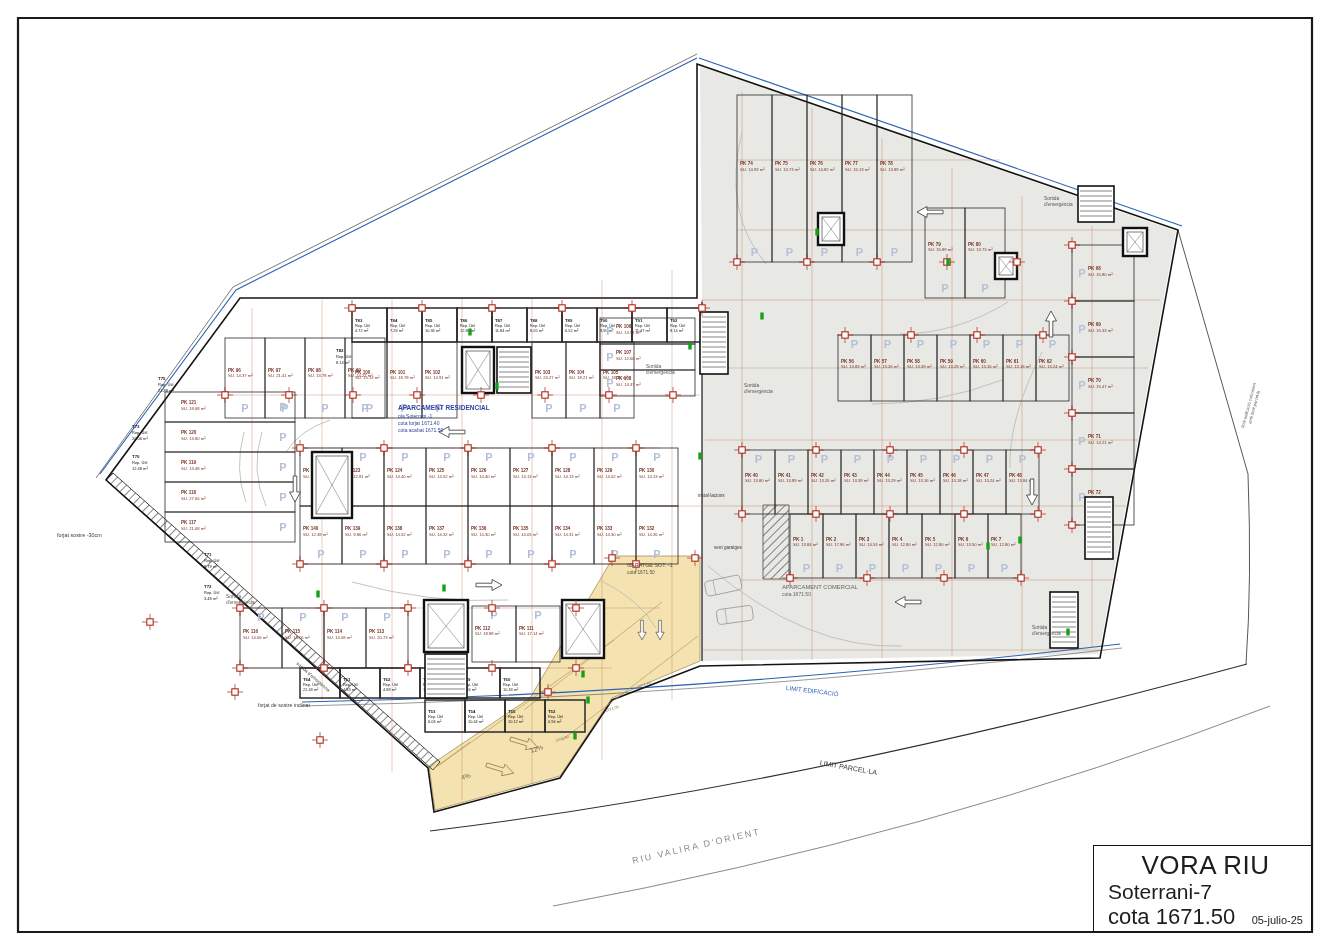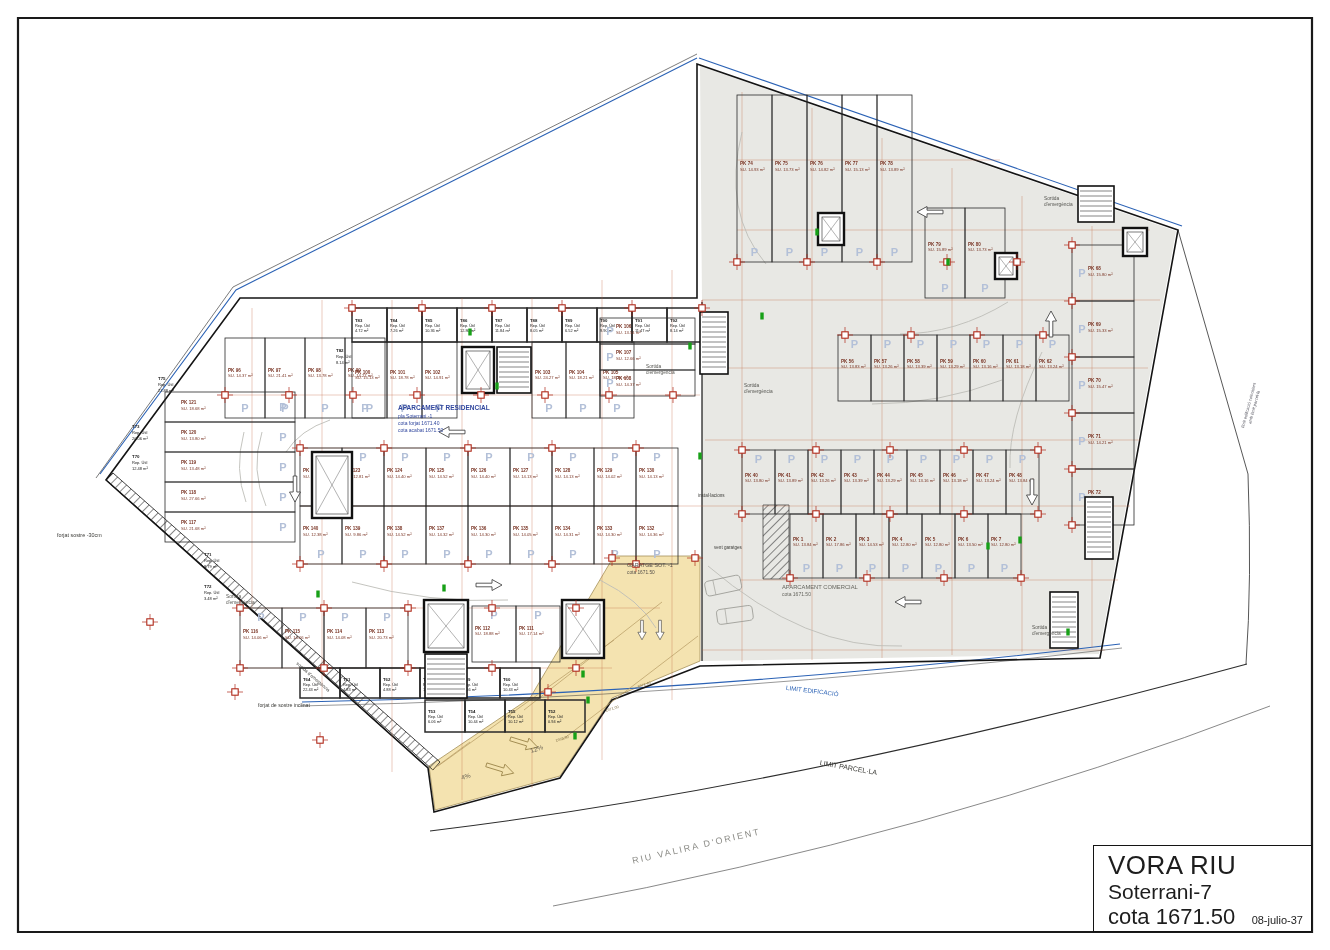--- a/index.html
+++ b/index.html
@@ -2,21 +2,21 @@
 <html><head>
 <meta charset="utf-8">
 <style>
   html,body{margin:0;padding:0;background:#ffffff;}
   body{width:1330px;height:950px;position:relative;overflow:hidden;
        font-family:"Liberation Sans",sans-serif;}
   #plan{position:absolute;left:0;top:0;}
   .title-block{position:absolute;left:1093px;top:845px;width:219px;height:87px;
        border:1.8px solid #141414;background:#fff;box-sizing:border-box;
        padding:5px 8px 3px 14px;color:#1d1d1d;}
-  .tb-line1{font-size:26px;line-height:29px;letter-spacing:.5px;}
+  .tb-line1{font-size:26px;line-height:29px;letter-spacing:.5px;text-align:center;}
   .tb-line2{font-size:21px;line-height:24px;}
   .tb-row{display:flex;align-items:flex-end;}
   .tb-line3{font-size:22px;line-height:25px;}
   .tb-date{font-size:11px;margin-left:auto;padding-bottom:3px;color:#222;}
 </style>
 </head>
 <body>
 
 <svg id="plan" width="1330" height="950" viewBox="0 0 1330 950">
   <defs>
@@ -863,15 +863,15 @@
       <text x="606" y="712" font-size="3.8" fill="#8a7a50" font-family="&quot;Liberation Sans&quot;,sans-serif" transform="rotate(-18 606 712)">1671.00</text>
       <text x="556" y="742" font-size="3.8" fill="#8a7a50" font-family="&quot;Liberation Sans&quot;,sans-serif" transform="rotate(-18 556 742)">1669.90</text>
     </g>
 </svg>
 
 <div class="title-block">
   <div class="tb-line1">VORA RIU</div>
   <div class="tb-line2">Soterrani-7</div>
   <div class="tb-row">
     <div class="tb-line3">cota 1671.50</div>
-    <div class="tb-date">08-julio-37</div>
+    <div class="tb-date">05-julio-25</div>
   </div>
 </div>
 
 </body></html>

